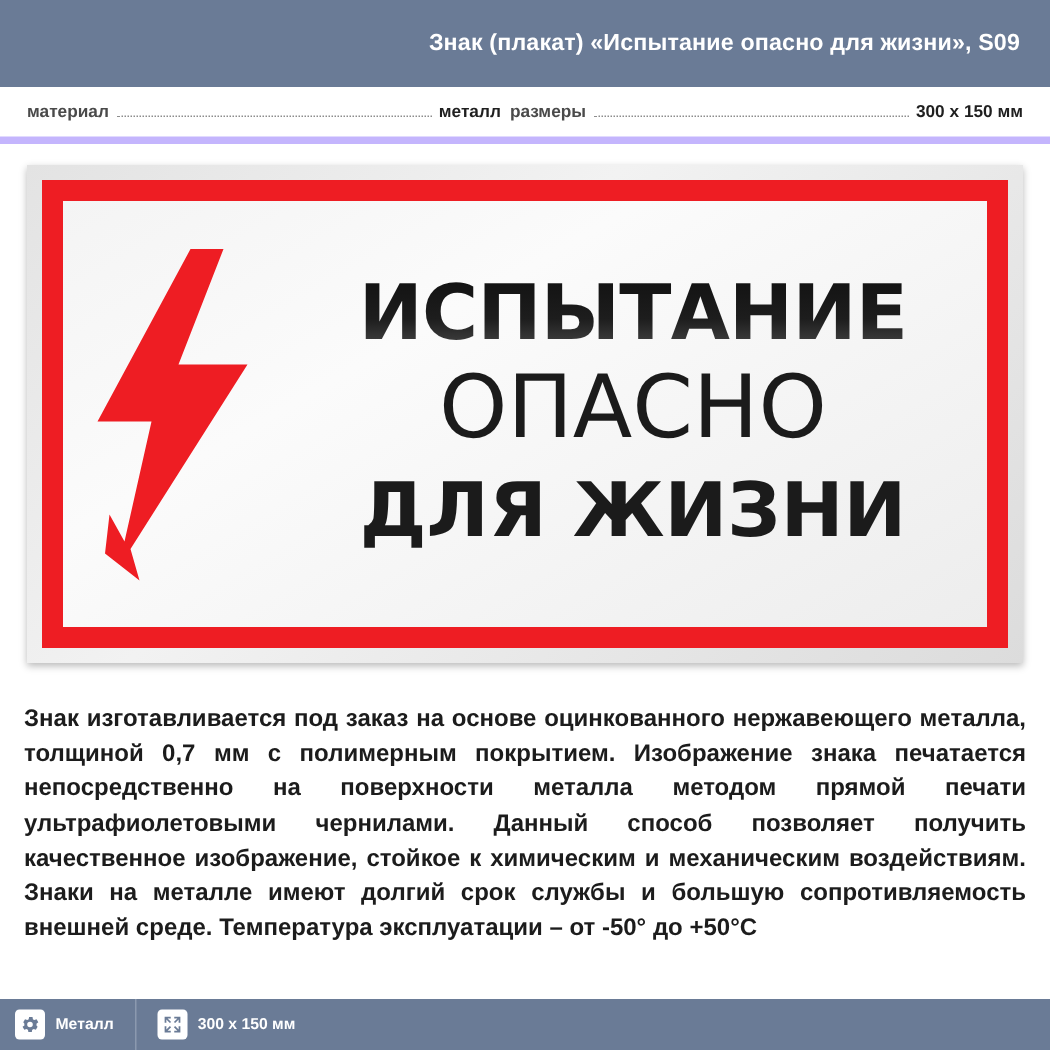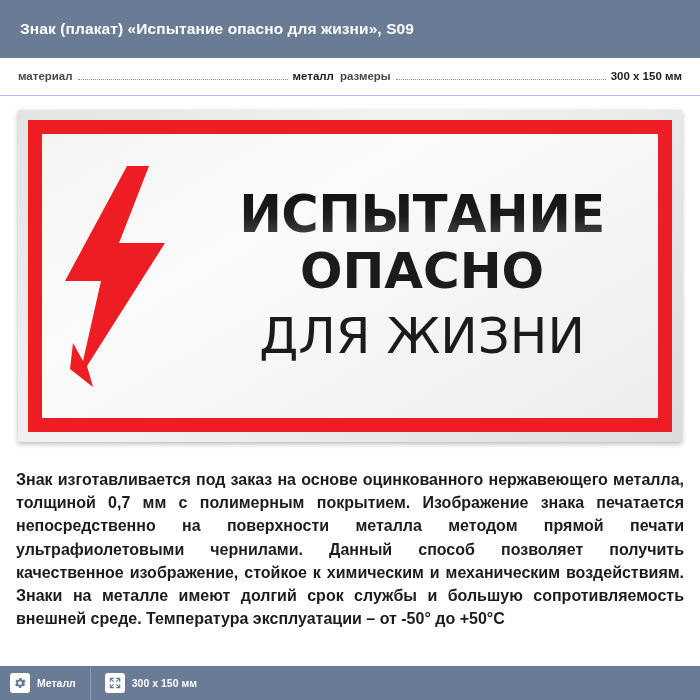--- a/index.html
+++ b/index.html
@@ -15,41 +15,41 @@
     overflow: hidden;
     position: relative;
   }
 
   
   .header {
     height: 58px;
     background: #6a7b96;
     display: flex;
     align-items: center;
-    justify-content: flex-start;
+    justify-content: flex-end;
     padding: 0 20px;
   }
   .header-title {
     color: #ffffff;
     font-size: 15.5px;
     font-weight: bold;
     text-align: center;
     letter-spacing: 0.1px;
   }
 
   
   .specbar {
     height: 38px;
     display: flex;
     align-items: center;
     padding: 0 18px;
     font-size: 11.5px;
     color: #3c3c3c;
     font-weight: bold;
-    border-bottom: 1px solid #c4b5fd;
+    border-bottom: 5px solid #c4b5fd;
   }
   .spec-group {
     display: flex;
     align-items: baseline;
     white-space: nowrap;
   }
   .spec-group.first { flex: 1 1 auto; }
   .spec-group.second { flex: 1 1 auto; margin-left: 6px; }
   .spec-label {
     color: #4a4a4a;
@@ -123,30 +123,30 @@
     color: #1b1b1b;
     background: linear-gradient(180deg,#121212 0%,#1d1d1d 55%,#4a4a4a 100%);
     -webkit-background-clip: text;
     background-clip: text;
     -webkit-text-fill-color: transparent;
     white-space: nowrap;
     text-align: right;
   }
   .sign-line2 {
     font-family: "DejaVu Sans", sans-serif;
-    font-weight: bold;
-    font-size: 50px;
+    font-weight: normal;
+    font-size: 58px;
     line-height: 1.05;
     color: #1b1b1b;
     margin-top: 6px;
     white-space: nowrap;
   }
   .sign-line3 {
     font-family: "DejaVu Sans", sans-serif;
-    font-weight: normal;
+    font-weight: bold;
     font-size: 50px;
     line-height: 1.05;
     color: #1b1b1b;
     margin-top: 12px;
     white-space: nowrap;
   }
 
   
   .description {
     padding: 18px 16px 10px 16px;

